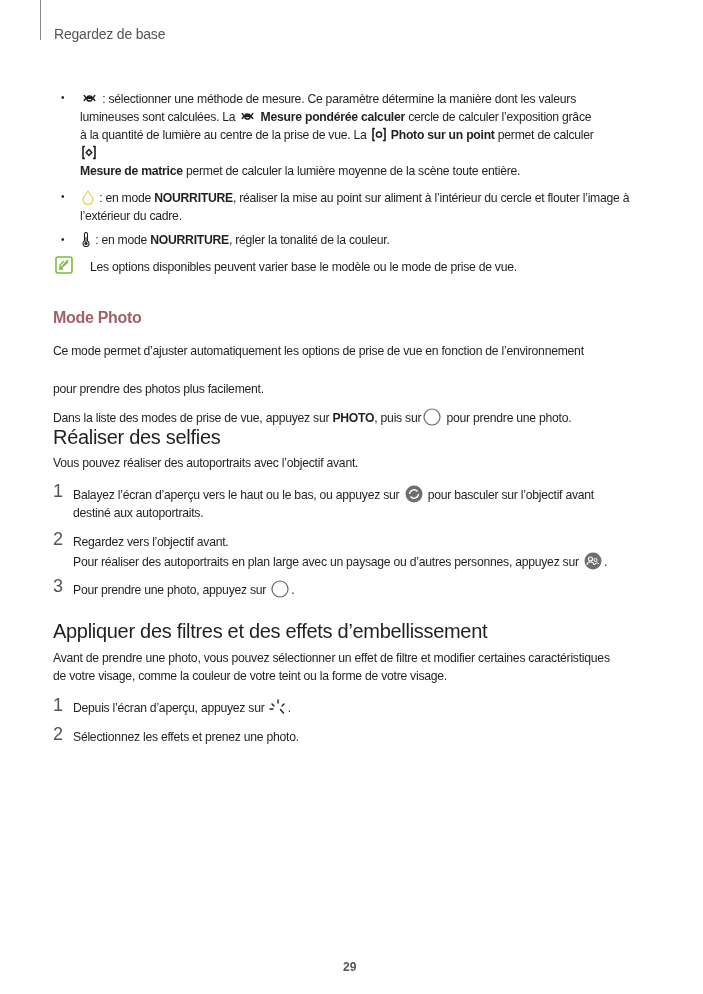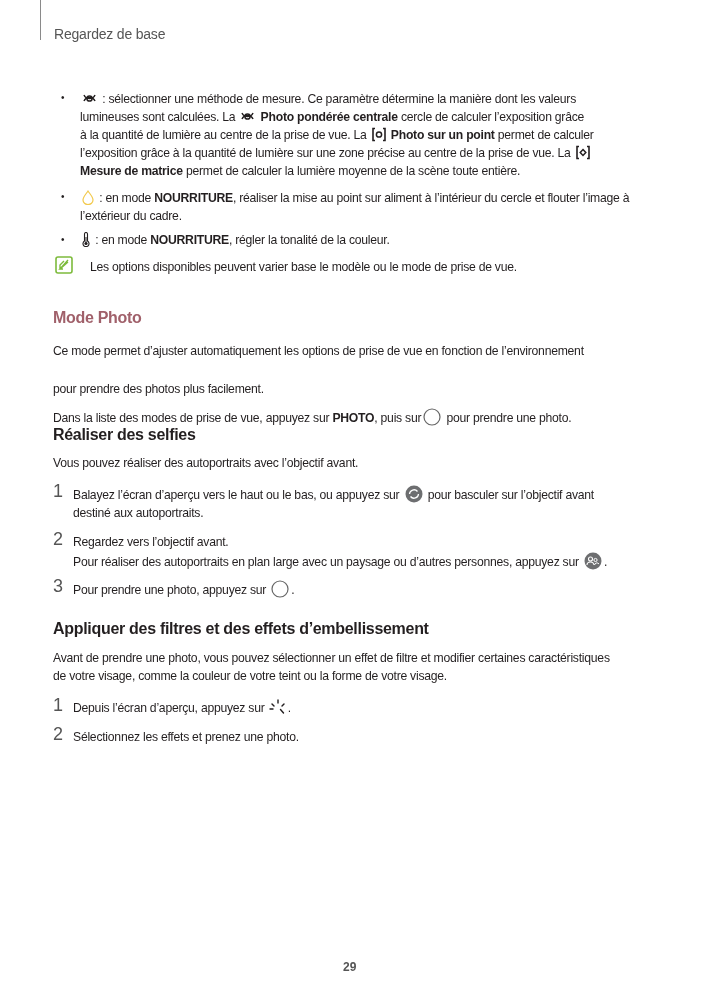--- a/index.html
+++ b/index.html
@@ -10,21 +10,21 @@
     font-size: 12.2px;
   }
   .header-rule { position: absolute; left: 40px; top: 0; width: 1px; height: 40px; background: #8a8a8a; }
   .header-title { position: absolute; left: 54px; top: 26px; font-size: 14px; color: #555555; letter-spacing: -0.2px; }
   .abs { position: absolute; }
   .line { white-space: nowrap; letter-spacing: -0.25px; line-height: 18px; }
   b { font-weight: bold; }
   .bullet { position: absolute; left: 61px; font-size: 10px; color: #231f20; }
   .ico { display: inline-block; vertical-align: -3px; margin: 0 1px; }
   .section-title { color: #a0606a; font-size: 16px; font-weight: bold; letter-spacing: -0.3px; }
-  .sub-title { color: #231f20; font-size: 16px; font-weight: bold; letter-spacing: -0.3px; }
+  .sub-title { color: #231f20; font-size: 20px; font-weight: normal; letter-spacing: -0.3px; }
   .step-num { position: absolute; left: 53px; font-size: 18px; color: #555; font-weight: normal; }
   .page-number { position: absolute; left: 343px; top: 960px; font-size: 12px; color: #555; font-weight: bold; }
 </style>
 </head>
 <body>
 
 <div class="header-rule"></div>
 <div class="header-title">Regardez de base</div>
 
 <span class="bullet" style="top:92px">•</span>
@@ -33,30 +33,30 @@
       <path d="M3 10 A6 6 0 0 1 14 10" fill="none" stroke="#231f20" stroke-width="1.5"></path>
       <path d="M3 5 A6 6 0 0 0 14 5" fill="none" stroke="#231f20" stroke-width="1.5" transform="translate(0,-1)"></path>
       <circle cx="8.5" cy="7.5" r="2.6" fill="none" stroke="#231f20" stroke-width="1.5"></circle>
     </svg><span> : sélectionner une méthode de mesure. Ce paramètre détermine la manière dont les valeurs</span>
 </div>
 <div class="abs line" style="left:80px; top:108px">
   <span>lumineuses sont calculées. La </span><svg class="ico" width="17" height="15" viewBox="0 0 17 15">
       <path d="M3 10 A6 6 0 0 1 14 10" fill="none" stroke="#231f20" stroke-width="1.5"></path>
       <path d="M3 4 A6 6 0 0 0 14 4" fill="none" stroke="#231f20" stroke-width="1.5"></path>
       <circle cx="8.5" cy="7.5" r="2.6" fill="none" stroke="#231f20" stroke-width="1.5"></circle>
-    </svg><b> Photo pondérée centrale</b><span> cercle de calculer l’exposition grâce</span>
+    </svg><b> Mesure pondérée calculer</b><span> cercle de calculer l’exposition grâce</span>
 </div>
 <div class="abs line" style="left:80px; top:126px">
   <span>à la quantité de lumière au centre de la prise de vue. La </span><svg class="ico" width="16" height="15" viewBox="0 0 16 15">
       <path d="M4 1.5 H2 V13.5 H4 M12 1.5 H14 V13.5 H12" fill="none" stroke="#231f20" stroke-width="1.6"></path>
       <circle cx="8" cy="7.5" r="2.6" fill="none" stroke="#231f20" stroke-width="1.5"></circle>
     </svg><b> Photo sur un point</b><span> permet de calculer</span>
 </div>
 <div class="abs line" style="left:80px; top:144px">
-  <span>l’exposition grâce à la quantité de lumière sur une zone précise au centre de la prise de vue. La </span><svg class="ico" width="16" height="15" viewBox="0 0 16 15">
+  <svg class="ico" width="16" height="15" viewBox="0 0 16 15">
       <path d="M4 1.5 H2 V13.5 H4 M12 1.5 H14 V13.5 H12" fill="none" stroke="#231f20" stroke-width="1.6"></path>
       <path d="M8 4.5 L10.8 7.5 L8 10.5 L5.2 7.5 Z" fill="none" stroke="#231f20" stroke-width="1.5"></path>
     </svg>
 </div>
 <div class="abs line" style="left:80px; top:162px">
   <b>Mesure de matrice</b><span> permet de calculer la lumière moyenne de la scène toute entière.</span>
 </div>
 
 <span class="bullet" style="top:191px">•</span>
 <div class="abs line" style="left:80px; top:189px">

